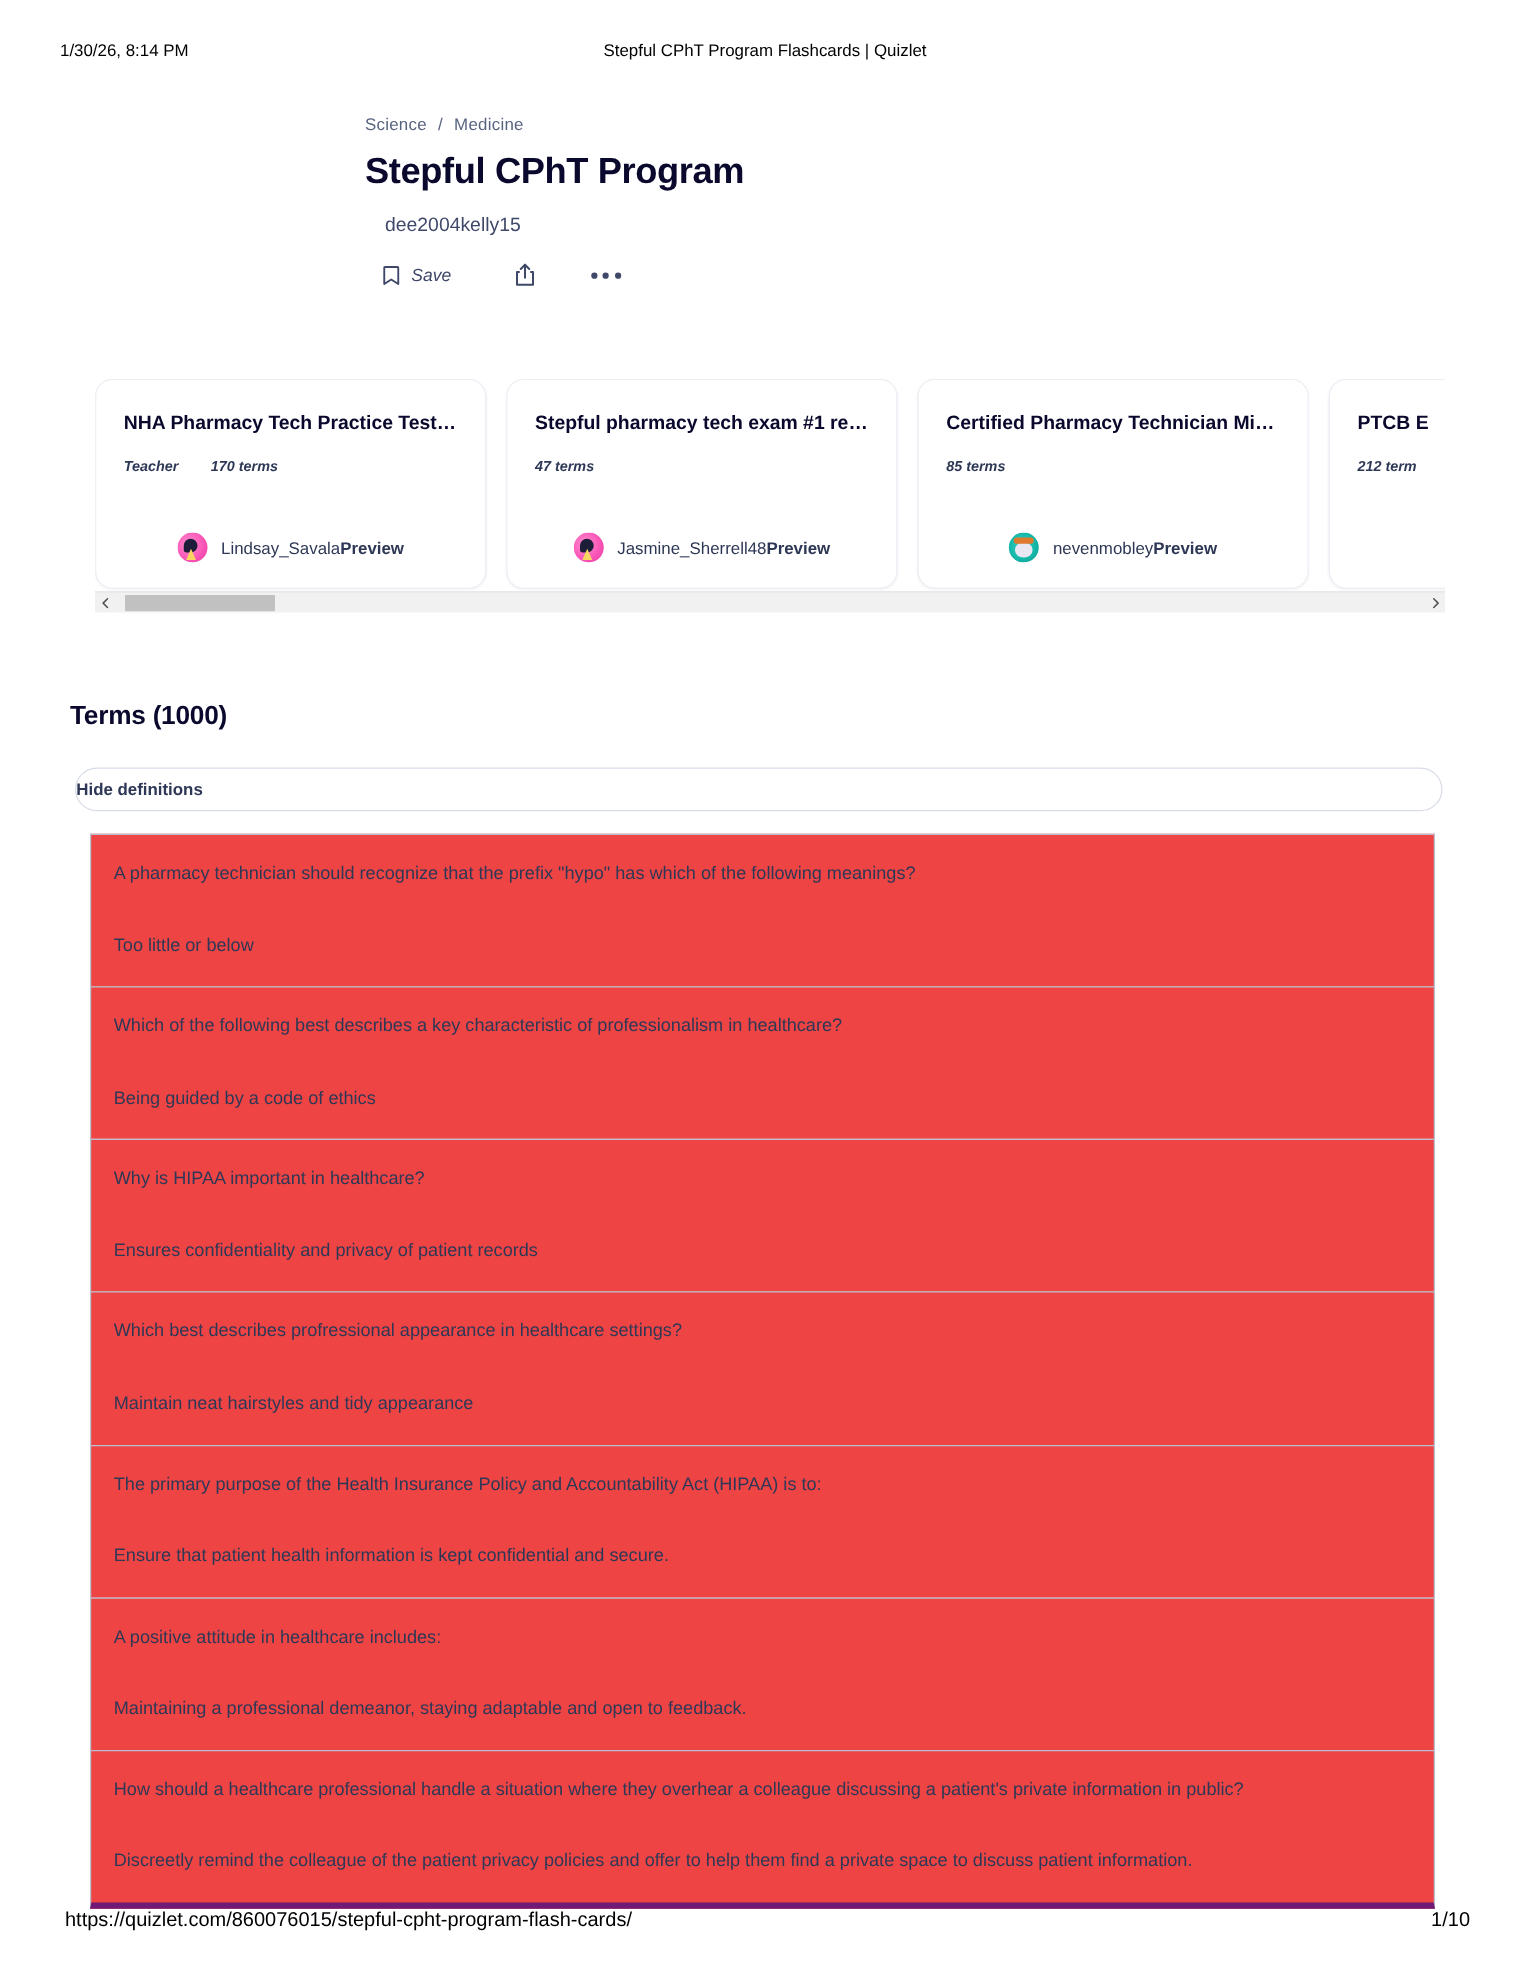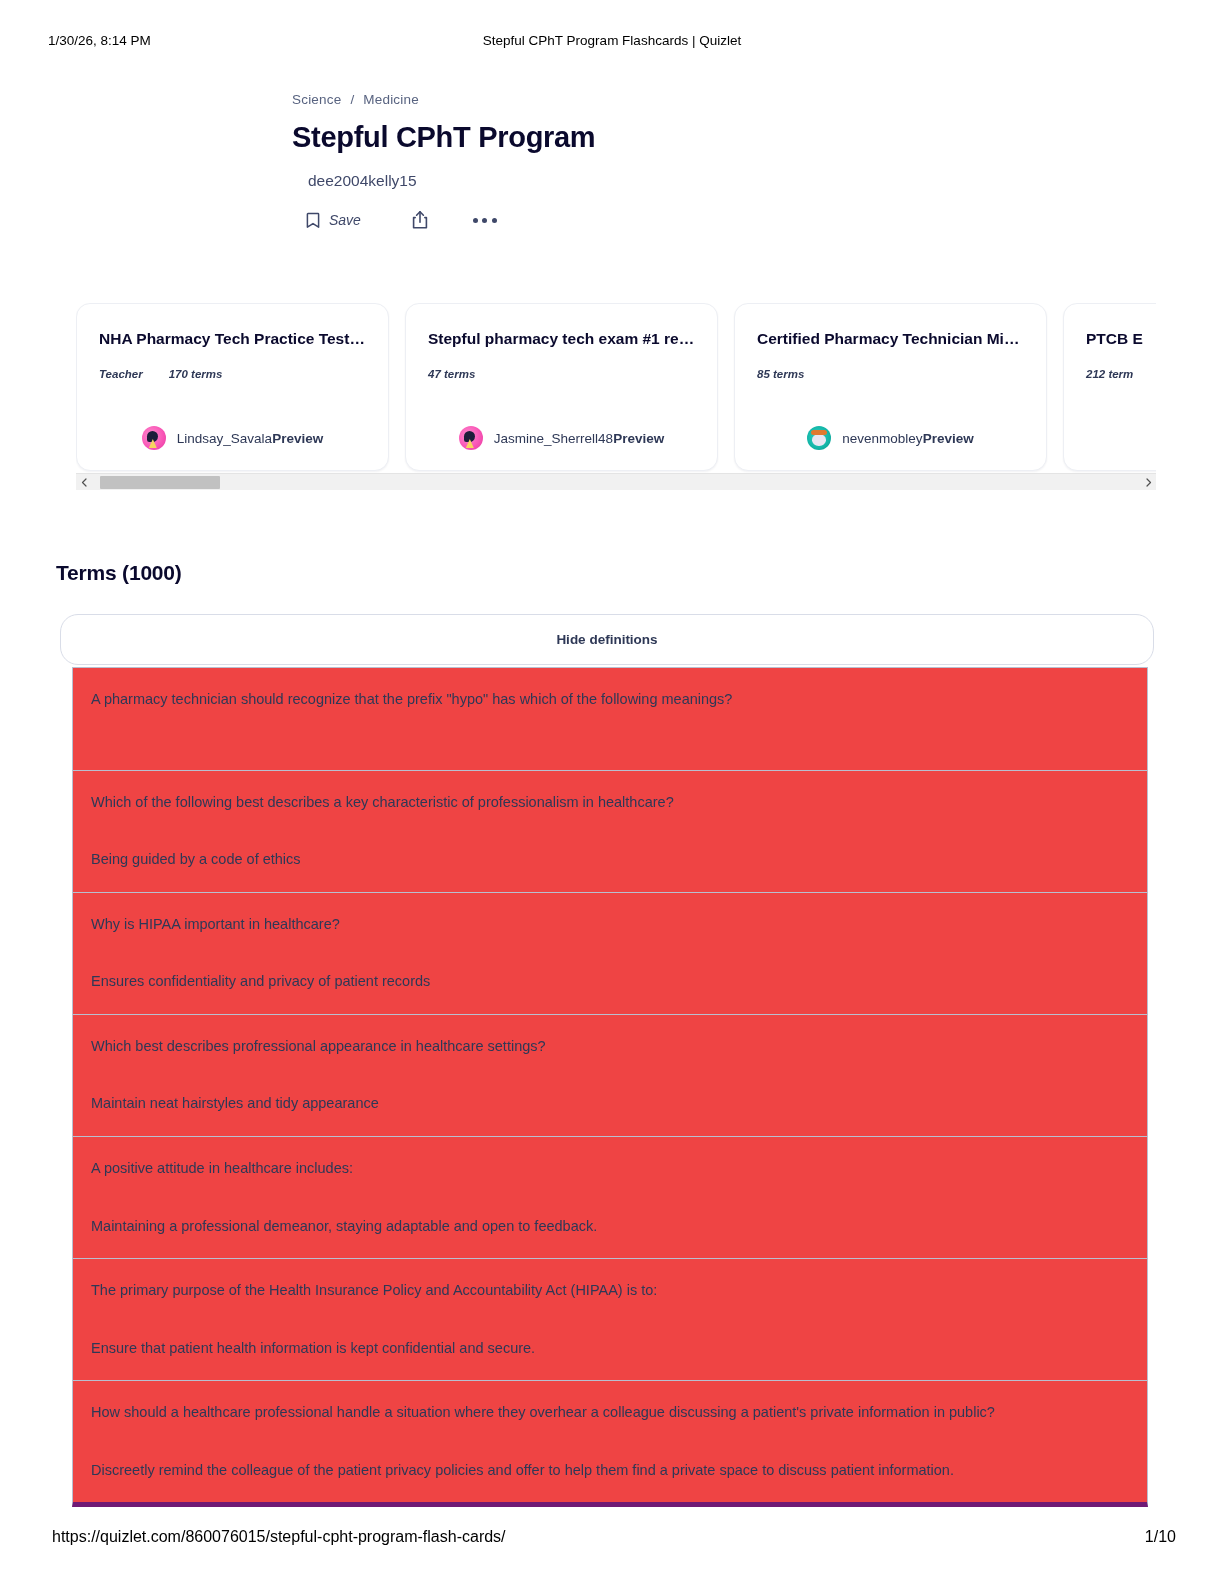--- a/index.html
+++ b/index.html
@@ -254,27 +254,26 @@
     font-weight: bold;
     color: #0a092d;
     letter-spacing: -0.2px;
   }
 
   .hide-def-btn {
     position: absolute;
     top: 614px;
     left: 60px;
     width: 1094px;
-    height: 51px;
+    height: 35px;
     border: 1px solid #d9dde8;
     border-radius: 18px;
     background: #fff;
     display: flex;
     align-items: center;
-    justify-content: center;
     font-size: 13.5px;
     font-weight: bold;
     color: #2e3856;
   }
 
   .terms-list {
     position: absolute;
     top: 667px;
     left: 72px;
     width: 1076px;
@@ -436,45 +435,46 @@
 <div class="terms-heading">Terms (1000)</div>
 
 <div class="hide-def-btn">
   <span>Hide definitions</span>
 </div>
 
 <div class="terms-list">
 
   <div class="term-row">
     <div class="term-q">A pharmacy technician should recognize that the prefix "hypo" has which of the following meanings?</div>
+    <div class="term-a">Too little or below</div>
   </div>
 
   <div class="term-row">
     <div class="term-q">Which of the following best describes a key characteristic of professionalism in healthcare?</div>
     <div class="term-a">Being guided by a code of ethics</div>
   </div>
 
   <div class="term-row">
     <div class="term-q">Why is HIPAA important in healthcare?</div>
     <div class="term-a">Ensures confidentiality and privacy of patient records</div>
   </div>
 
   <div class="term-row">
     <div class="term-q">Which best describes profressional appearance in healthcare settings?</div>
     <div class="term-a">Maintain neat hairstyles and tidy appearance</div>
   </div>
 
   <div class="term-row">
+    <div class="term-q">The primary purpose of the Health Insurance Policy and Accountability Act (HIPAA) is to:</div>
+    <div class="term-a">Ensure that patient health information is kept confidential and secure.</div>
+  </div>
+
+  <div class="term-row">
     <div class="term-q">A positive attitude in healthcare includes:</div>
     <div class="term-a">Maintaining a professional demeanor, staying adaptable and open to feedback.</div>
-  </div>
-
-  <div class="term-row">
-    <div class="term-q">The primary purpose of the Health Insurance Policy and Accountability Act (HIPAA) is to:</div>
-    <div class="term-a">Ensure that patient health information is kept confidential and secure.</div>
   </div>
 
   <div class="term-row">
     <div class="term-q">How should a healthcare professional handle a situation where they overhear a colleague discussing a patient's private information in public?</div>
     <div class="term-a">Discreetly remind the colleague of the patient privacy policies and offer to help them find a private space to discuss patient information.</div>
   </div>
 
 </div>
 
 <div class="print-footer">

